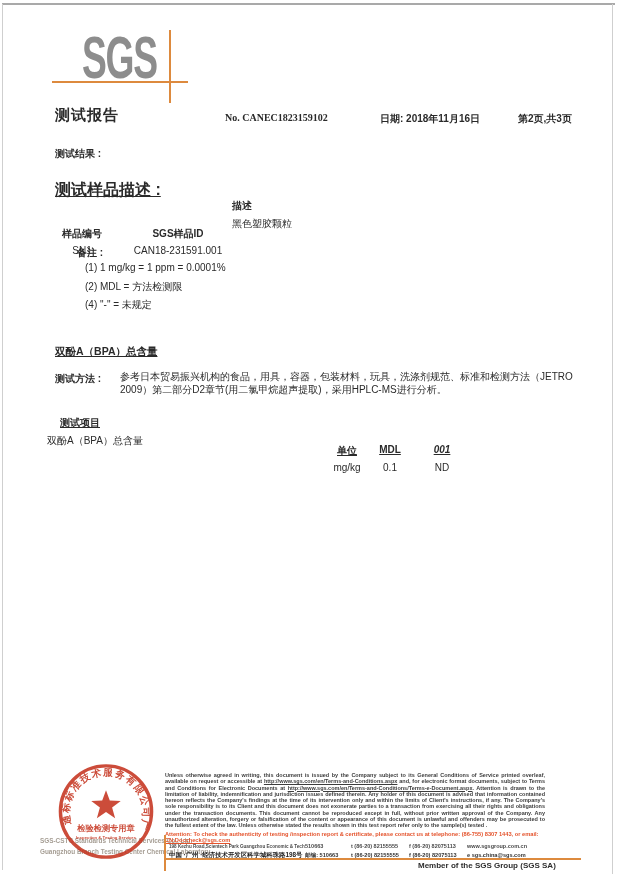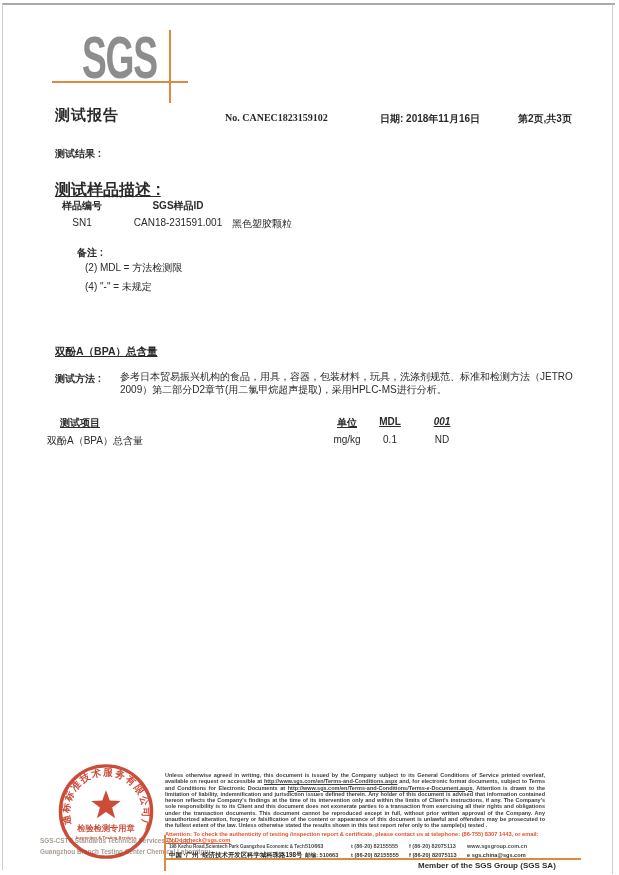--- a/index.html
+++ b/index.html
@@ -22,21 +22,21 @@
   
   .report-title { left:55px; top:106px; font-size:15px; font-weight:bold; letter-spacing:1px; }
   .report-no { left:225px; top:112px; font-size:10px; font-weight:600;font-family:Liberation Serif, serif; }
   .report-date { left:380px; top:112px; font-size:10px; font-weight:600; }
   .report-page { left:518px; top:112px; font-size:10px; font-weight:600; }
 
   .results-label { left:55px; top:147px; font-size:10px; font-weight:600; }
   .sample-heading { left:55px; top:180px; font-size:16px; font-weight:bold; text-decoration:underline; }
 
   .cell { position:absolute; font-size:10px; }
-  .c-center { text-align:center; }
+  .c-center { text-align:center;margin-top:28px; }
   .bold { font-weight:bold; }
   .sample-h { top:199px; }
   .sample-r { top:217px; }
   .col-sn   { left:52px;  width:60px; }
   .col-id   { left:128px; width:100px; }
   .col-desc { left:232px; width:180px; }
 
   .notes-label { left:55px; top:246px; font-size:10px; font-weight:600;margin-left:22px; }
   .notes { left:85px; top:259px; font-size:10px; line-height:18.5px; }
 
@@ -95,26 +95,28 @@
   <div class="abs report-title">测试报告</div>
   <div class="abs report-no">No. CANEC1823159102</div>
   <div class="abs report-date">日期: 2018年11月16日</div>
   <div class="abs report-page">第2页,共3页</div>
 
   <div class="abs results-label">测试结果 :</div>
   <div class="abs sample-heading">测试样品描述 :</div>
 
   <div class="cell sample-h col-sn c-center bold">样品编号</div>
   <div class="cell sample-h col-id c-center bold">SGS样品ID</div>
+  <div class="cell sample-h col-desc bold">描述</div>
   <div class="cell sample-r col-sn c-center">SN1</div>
   <div class="cell sample-r col-id c-center">CAN18-231591.001</div>
   <div class="cell sample-r col-desc">黑色塑胶颗粒</div>
 
   <div class="abs notes-label">备注 :</div>
   <div class="abs notes">
+    <div>(1) 1 mg/kg = 1 ppm = 0.0001%</div>
     <div>(2) MDL = 方法检测限</div>
     <div>(4) "-" = 未规定</div>
   </div>
 
   <div class="abs bpa-heading">双酚A（BPA）总含量</div>
   <div class="abs method-label">测试方法 :</div>
   <div class="abs method-text">参考日本贸易振兴机构的食品，用具，容器，包装材料，玩具，洗涤剂规范、标准和检测方法（JETRO 2009）第二部分D2章节(用二氯甲烷超声提取)，采用HPLC-MS进行分析。</div>
 
   <div class="cell tt-h tcol-item">测试项目</div>
   <div class="cell tt-h tcol-unit c-center">单位</div>

